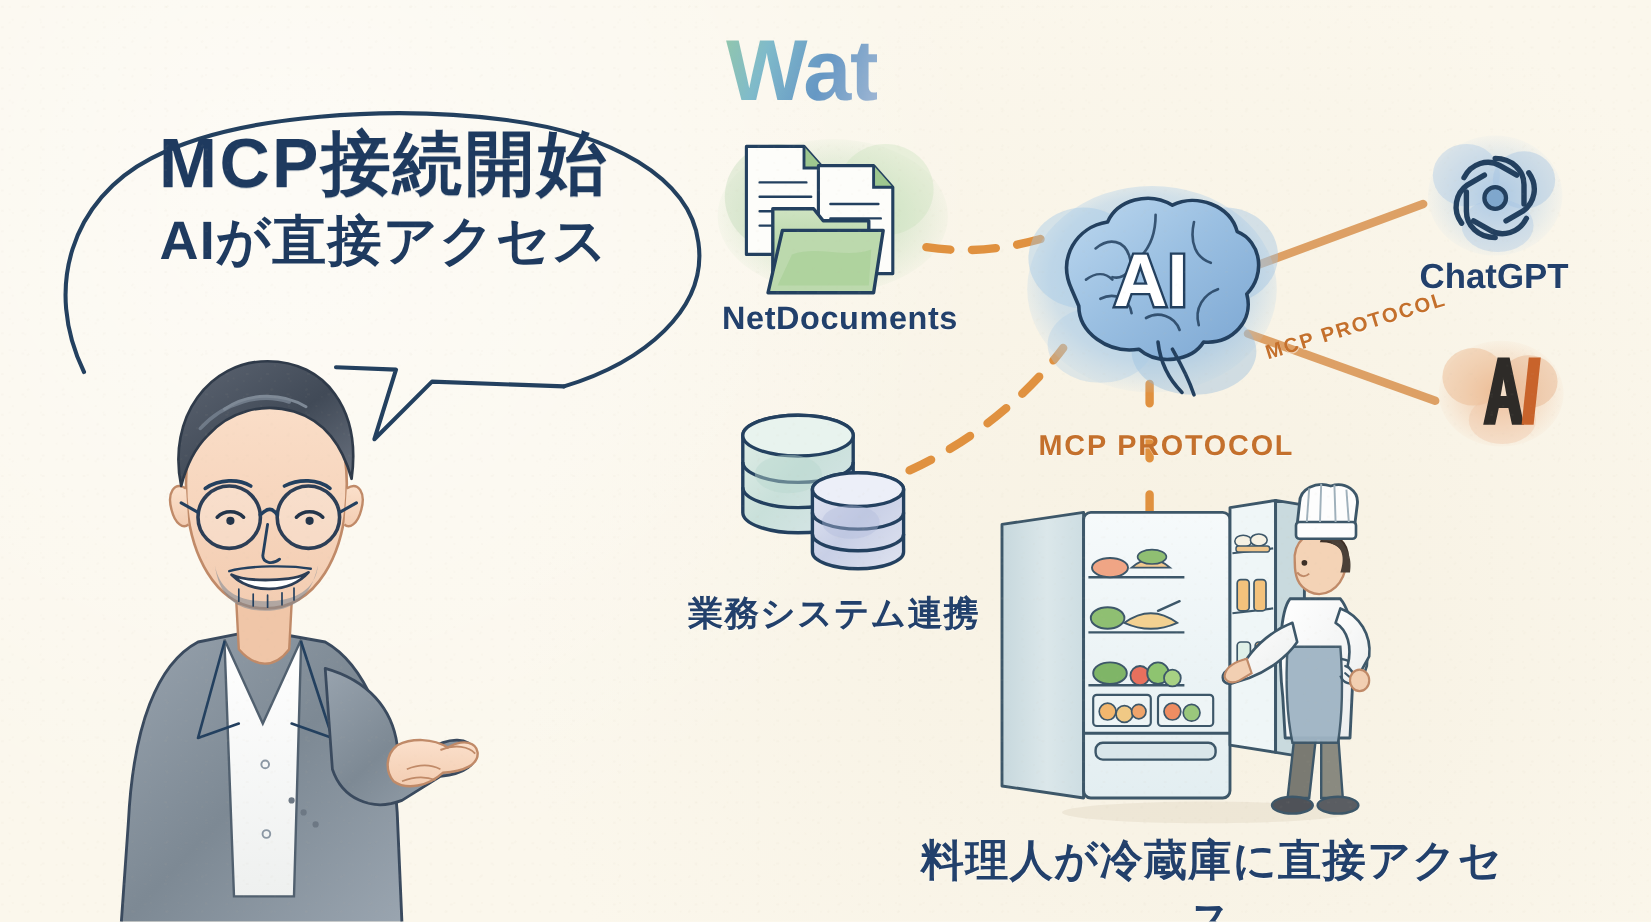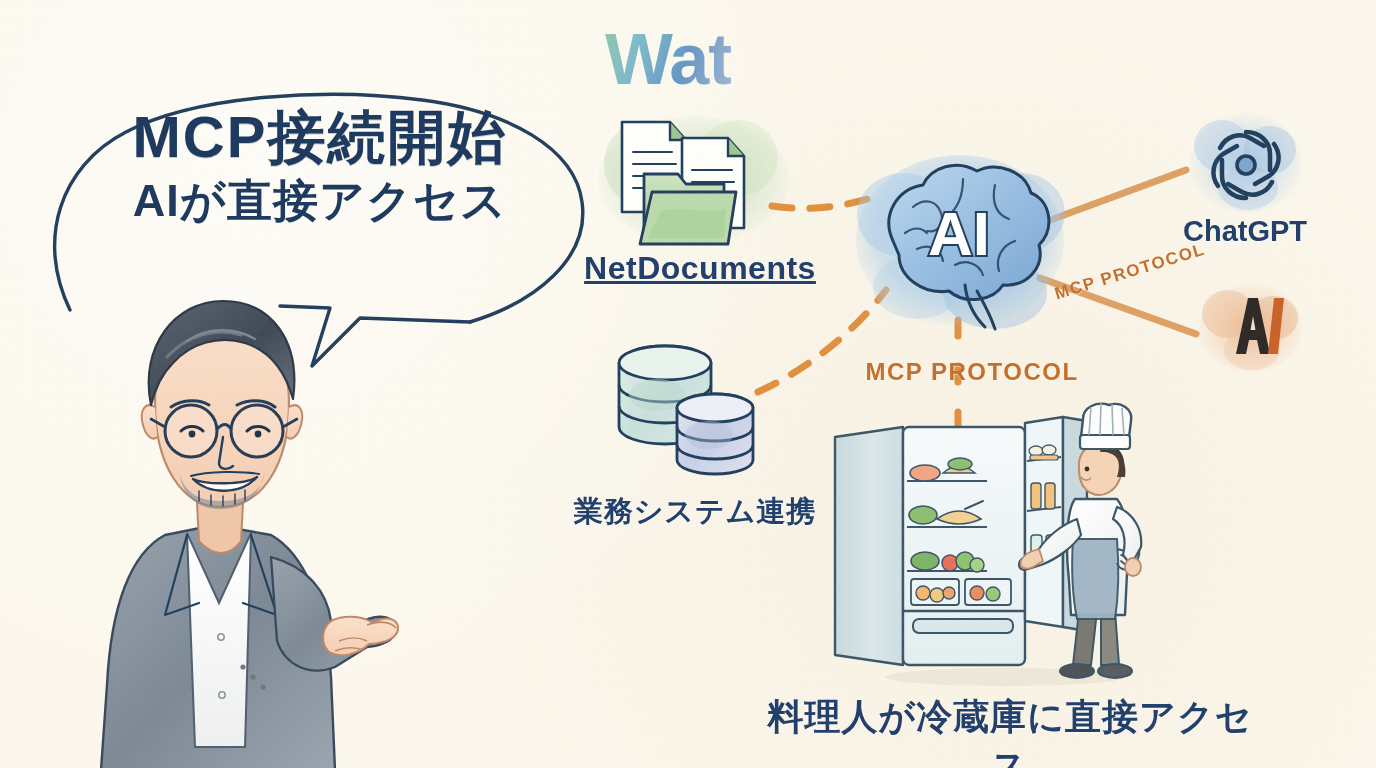--- a/index.html
+++ b/index.html
@@ -38,21 +38,21 @@
   }
   #headline .l2{
     font-size:45px;font-weight:700;letter-spacing:1px;margin-top:6px;
   }
 
   
   .node-label{
     color:#22406b;font-weight:700;text-align:center;
     text-shadow:0 1px 0 rgba(255,255,255,.6);
   }
-  #lbl-netdocs{left:560px;top:250px;width:280px;font-size:32px;letter-spacing:.5px;text-decoration:underline;}
+  #lbl-netdocs{left:560px;top:250px;width:280px;font-size:27px;letter-spacing:.5px;}
   #lbl-systems{left:540px;top:492px;width:310px;font-size:29px;letter-spacing:1px;text-align:center;}
   #lbl-chatgpt{left:1150px;top:215px;width:190px;font-size:29px;}
   #lbl-claude{left:1155px;top:362px;width:185px;font-size:29px;}
   #lbl-fridge{left:760px;top:693px;width:500px;font-size:36px;letter-spacing:1px;}
 
   
   .mcp{
     color:#c4702c;font-weight:700;letter-spacing:1.5px;
     text-shadow:0 1px 0 rgba(255,255,255,.55);
   }

